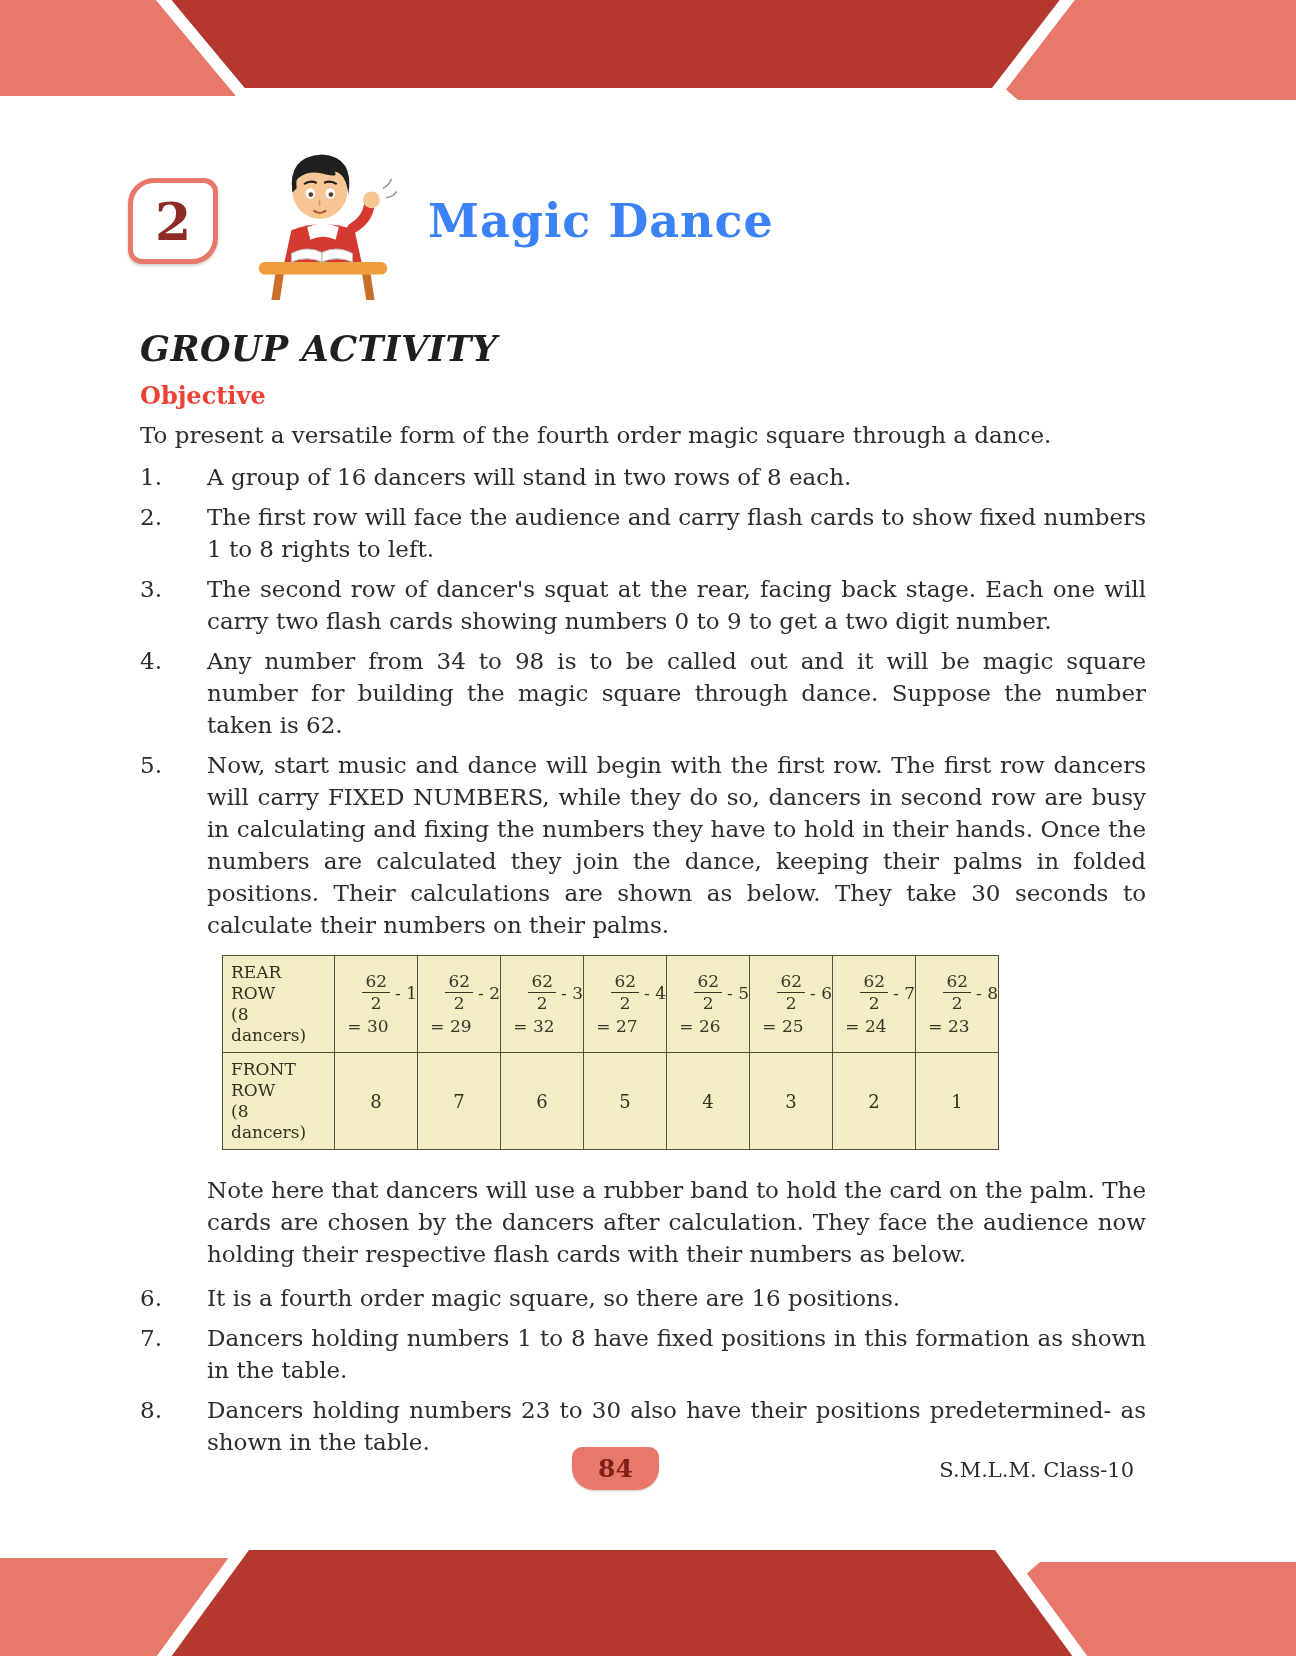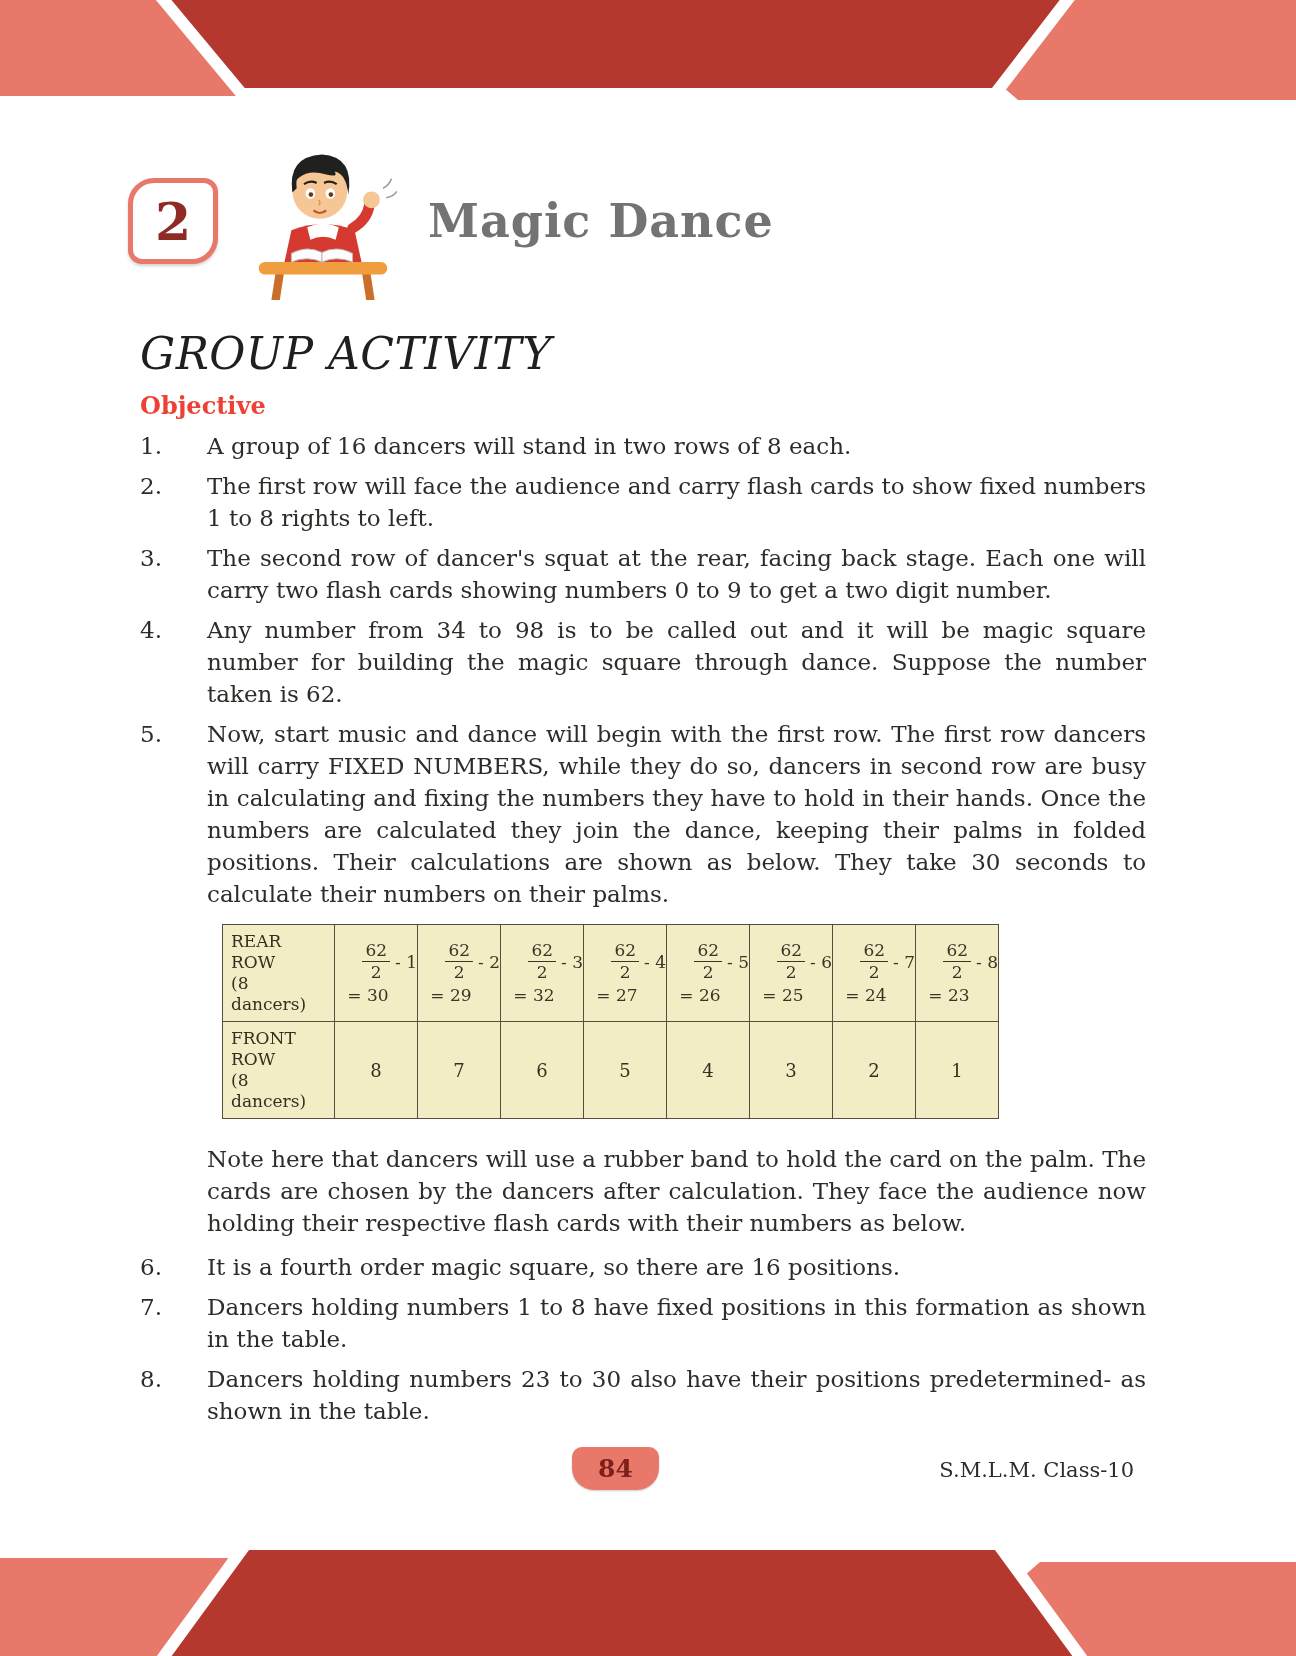--- a/index.html
+++ b/index.html
@@ -19,25 +19,25 @@
   
   .chapter-row { display:flex; align-items:flex-start; margin:38px 0 0 128px; }
   .chapter-badge {
     width:90px; height:86px; margin-top:34px; background:#fff;
     border:5px solid var(--brand-salmon,#e8786a); border-radius:26px 14px 26px 14px;
     display:flex; align-items:center; justify-content:center;
     box-shadow:0 2px 3px rgba(0,0,0,.18);
   }
   .chapter-badge span { font-size:52px; font-weight:bold; color:var(--chapter-maroon,#8e2b24); }
   .illustration { width:158px; height:158px; margin-left:26px; }
-  .page-title { font-size:46px; font-weight:bold; color:#737373; margin:50px 0 16px 26px; letter-spacing:1px; }
+  .page-title { font-size:46px; font-weight:bold; color:#3b82f6; margin:50px 0 16px 26px; letter-spacing:1px; }
 
   
   .content { padding:0 150px 0 140px; }
-  .group-heading { margin-top:26px; font-size:44px; font-weight:normal; font-style:italic; color:#211f1e; letter-spacing:.5px; }
+  .group-heading { margin-top:26px; font-size:35px; font-weight:bold; font-style:italic; color:#211f1e; letter-spacing:.5px; }
   .red-label { margin-top:12px; font-size:24px; font-weight:bold; color:var(--heading-red,#ee4135); }
   .objective-text { margin-top:9px; font-size:23px; line-height:32px; }
   .steps-heading { margin-top:16px; }
   .steps { margin-top:10px; }
   .step { display:grid; grid-template-columns:67px 1fr; margin-bottom:8px; font-size:23px; line-height:32px; }
   .step-text { text-align:justify; }
 
   
   .calc-table { margin:14px 0 0 82px; border-collapse:collapse; background:var(--table-bg,#f3edc6); }
   .calc-table td { border:1.5px solid var(--table-border,#55503c); }
@@ -102,20 +102,21 @@
       <path d="M103 104 Q88 96 74 103 L74 112 Q88 106 103 112 Z" fill="#fdfdfb" stroke="#bbbbbb"></path>
     </svg>
     <h1 class="page-title">Magic Dance</h1>
   </div>
 
   <div class="content">
 
     <h2 class="group-heading">GROUP ACTIVITY</h2>
 
     <div class="red-label">Objective</div>
+    <p class="objective-text">To present a versatile form of the fourth order magic square through a dance.</p>
 
 
     <div class="steps">
       <div class="step">
         <span class="step-num">1.</span>
         <span class="step-text">A group of 16 dancers will stand in two rows of 8 each.</span>
       </div>
       <div class="step">
         <span class="step-num">2.</span>
         <span class="step-text">The first row will face the audience and carry flash cards to show fixed numbers 1 to 8 rights to left.</span>

